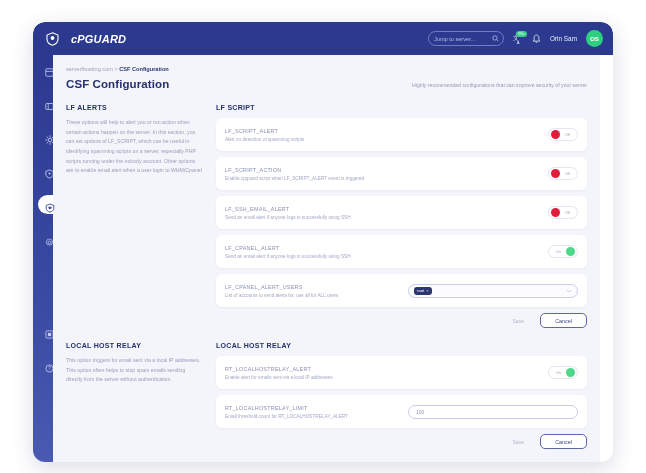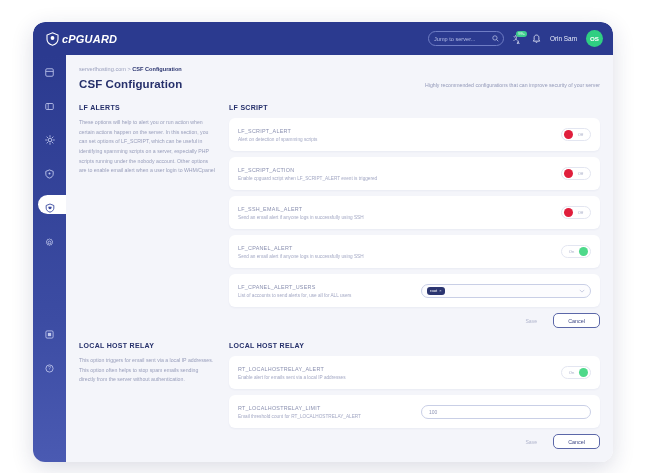--- a/index.html
+++ b/index.html
@@ -23,21 +23,21 @@
   
   .topbar {
     position: absolute; left: 0; top: 0;
     width: 580px; height: 33px;
     background: #2b3a8f;
     border-top-left-radius: 12px;
     border-top-right-radius: 12px;
     display: flex; align-items: center;
   }
   .logo-wrap {
-    display: flex; align-items: center; gap: 3px;
+    display: flex; align-items: center; gap: 12px;
     margin-left: 13px;
   }
   .logo-shield {
     width: 13px; height: 14px;
     position: relative;
   }
   .logo-text {
     font-size: 11px; font-weight: bold; letter-spacing: .2px;
     color: #ffffff;
     font-style: italic;
@@ -94,21 +94,21 @@
     background: #ffffff;
     border-radius: 10px;
     z-index: 0;
   }
   .nav-item.active .nav-ic { z-index: 1; color: #3a4aa0; }
   .nav-ic { display: flex; position: relative; }
   .nav-spacer { height: 58px; }
 
   
   .content {
-    position: absolute; left: 33px; top: 33px;
+    position: absolute; left: 20px; top: 33px;
     width: 547px; height: 407px;
     background: #f4f5fa;
     overflow: hidden;
   }
   .breadcrumb {
     margin: 11px 0 0 13px;
     font-size: 5.6px; color: #9aa0bd;
   }
   .breadcrumb b { color: #2b3570; font-weight: bold; }
   .page-head {

